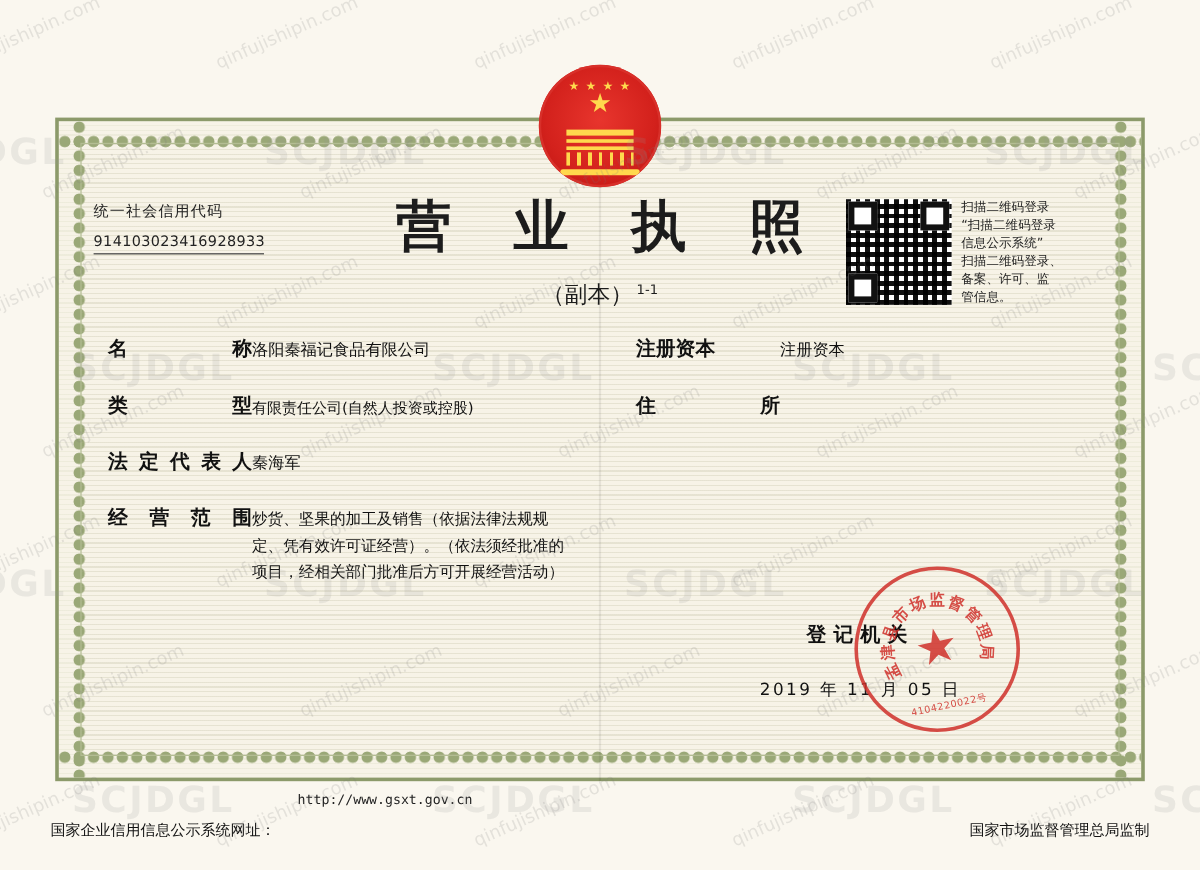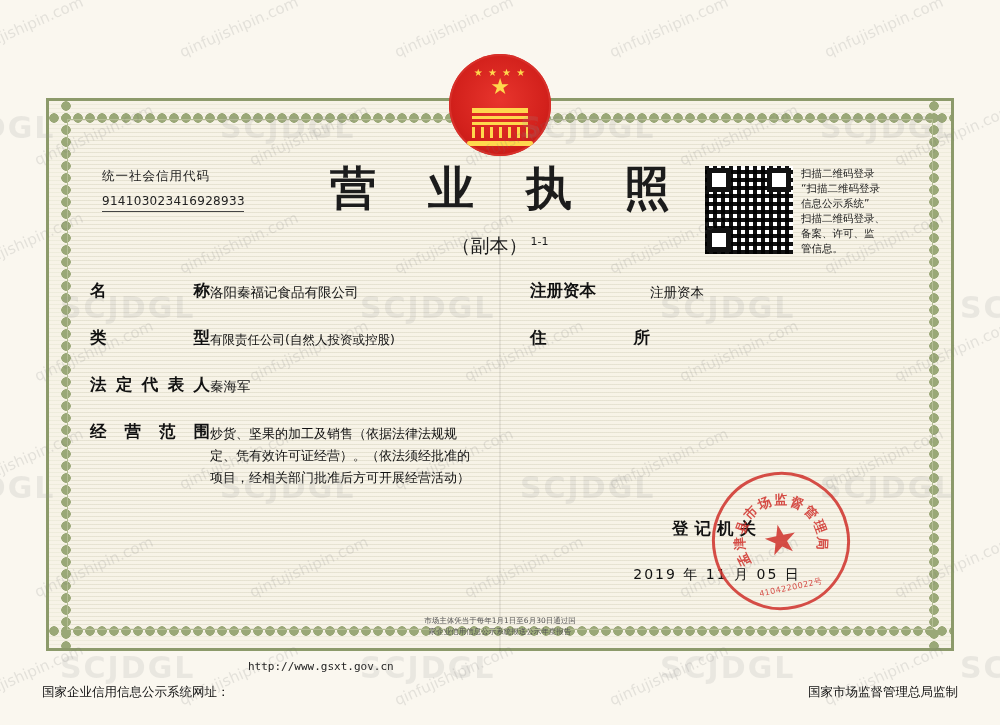--- a/index.html
+++ b/index.html
@@ -102,21 +102,21 @@
     font-family:"DejaVu Sans","Liberation Sans",sans-serif;
     font-size:46px;font-weight:700;color:#1c1c1c;letter-spacing:18px;
     text-indent:18px;
   }
   .subtitle{
     position:absolute;left:0;right:0;top:135px;text-align:center;
     font-size:19px;color:#1c1c1c;
   }
   .subtitle sup{font-size:11px;vertical-align:super;margin-left:3px;}
 
-  .code-box{position:absolute;left:56px;top:70px;width:190px;}
+  .code-box{position:absolute;left:32px;top:70px;width:190px;}
   .code-label{font-size:12.5px;color:#222;letter-spacing:1px;}
   .code-value{font-size:12px;color:#222;margin-top:9px;letter-spacing:.3px;}
   .code-rule{width:142px;height:1px;background:#444;margin-top:3px;}
 
   
   .qr-wrap{position:absolute;right:44px;top:68px;width:205px;display:flex;gap:8px;}
   .qr{
     width:88px;height:88px;flex:0 0 88px;
     background-color:#fff;
     background-image:
@@ -299,24 +299,20 @@
     <div class="reg-auth">登记机关</div>
     <div class="date-line">
       <span>2019</span>
       <b>年</b>
       <span>11</span>
       <b>月</b>
       <span>05</span>
       <b>日</b>
     </div>
 
-    <div class="fine-print">
-      <div>市场主体凭当于每年1月1日至6月30日通过国</div>
-      <div>家企业信用信息公示系统报送公示年度报告</div>
-    </div>
   </div>
 
   <div class="seal">
     <div class="star">★</div>
     <div class="ring-text" id="sealRing">
         <span style="transform: rotate(-105deg) translate(-50%, -50px) rotate(0deg); transform-origin: 0px 0px; position: absolute; left: 50%; top: 50%;">孟</span>
         <span style="transform: rotate(-81.6667deg) translate(-50%, -50px) rotate(0deg); transform-origin: 0px 0px; position: absolute; left: 50%; top: 50%;">津</span>
         <span style="transform: rotate(-58.3333deg) translate(-50%, -50px) rotate(0deg); transform-origin: 0px 0px; position: absolute; left: 50%; top: 50%;">县</span>
         <span style="transform: rotate(-35deg) translate(-50%, -50px) rotate(0deg); transform-origin: 0px 0px; position: absolute; left: 50%; top: 50%;">市</span>
         <span style="transform: rotate(-11.6667deg) translate(-50%, -50px) rotate(0deg); transform-origin: 0px 0px; position: absolute; left: 50%; top: 50%;">场</span>

